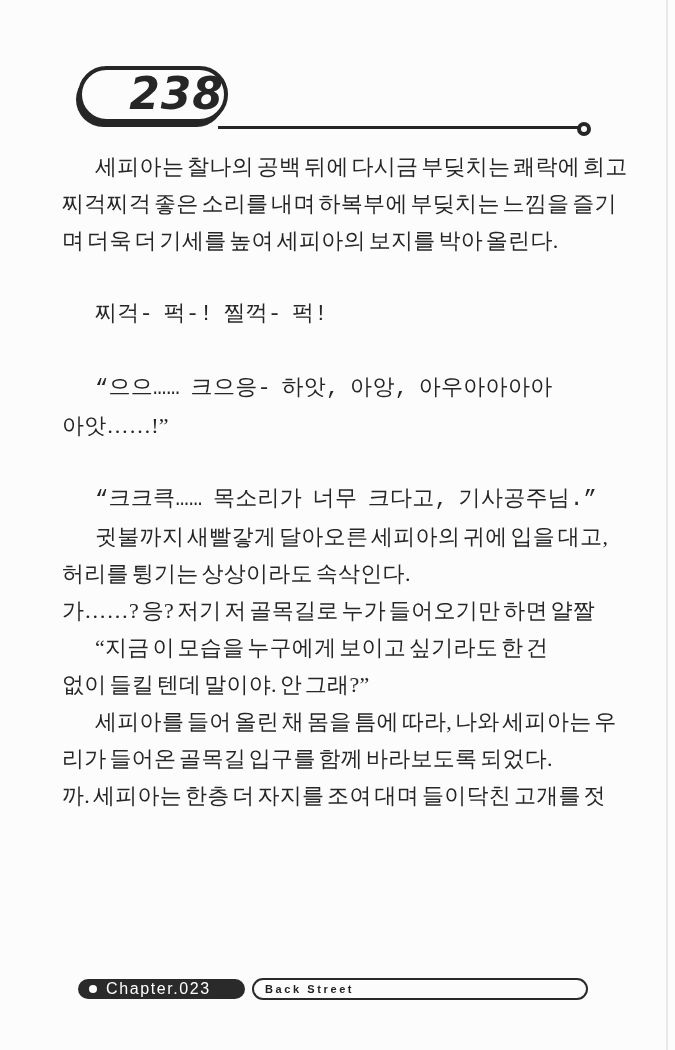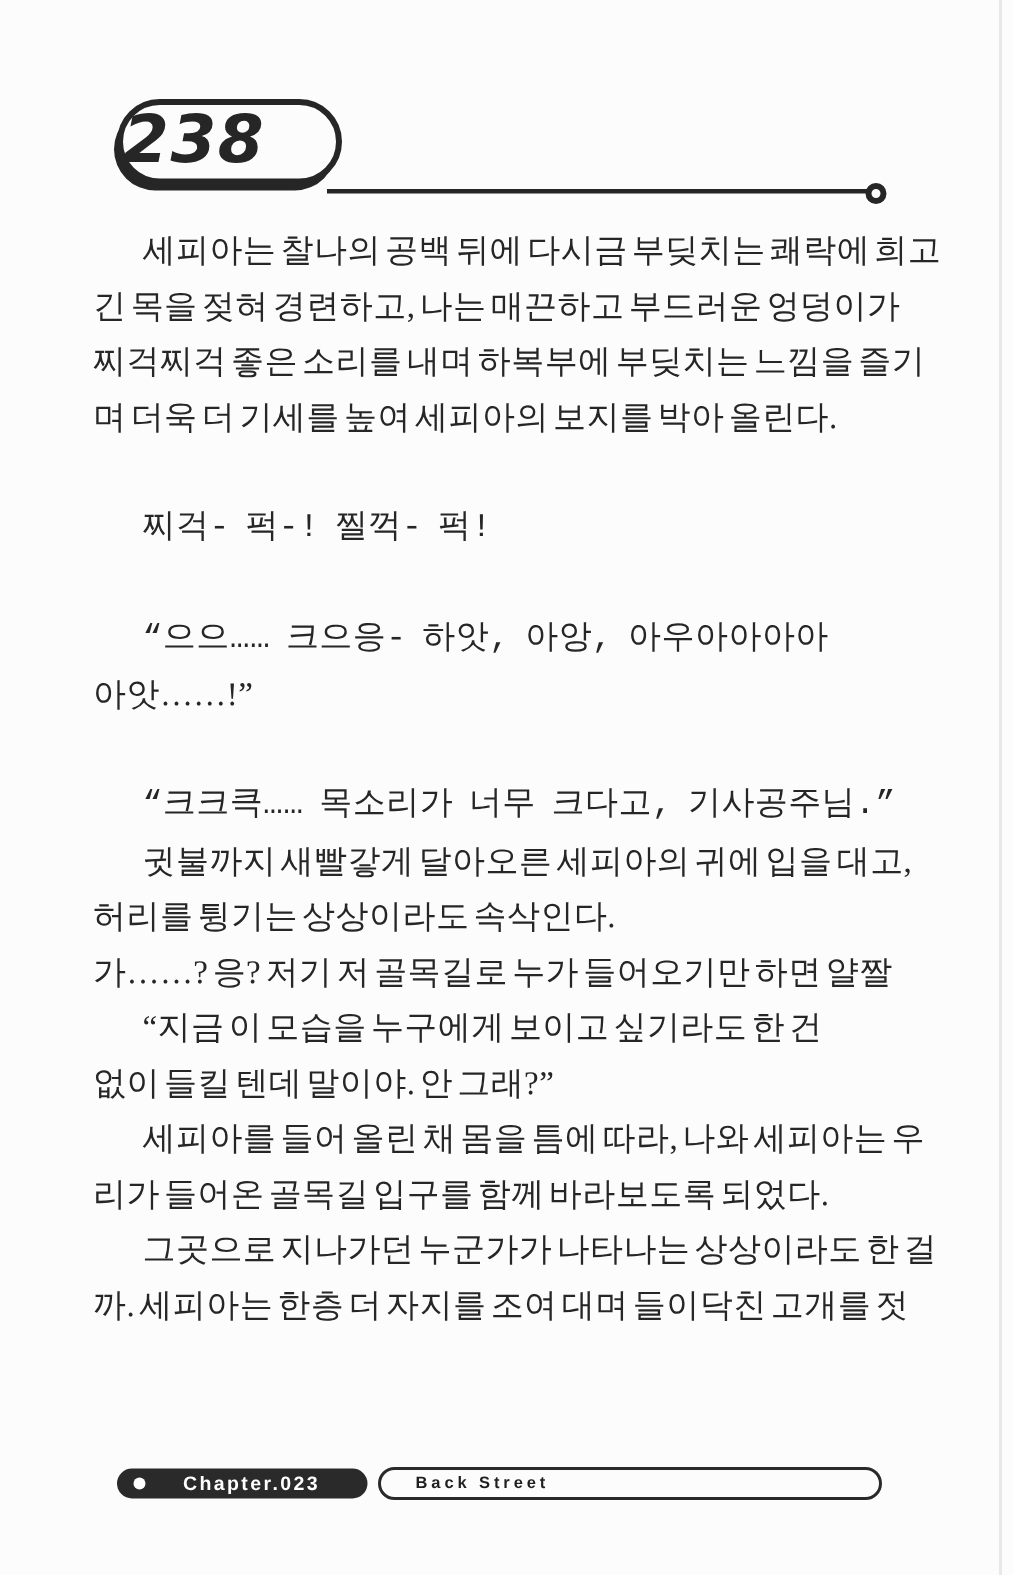--- a/index.html
+++ b/index.html
@@ -21,21 +21,21 @@
   }
   
   .page-badge{
     position:absolute;
     left:78px;top:66px;
     width:142px;height:49px;
     border:4px solid var(--ink);
     border-radius:29px;
     background:var(--paper);
     box-shadow:-3px 5px 0 -1px var(--ink);
-    display:flex;align-items:center;justify-content:flex-start;
+    display:flex;align-items:center;justify-content:flex-end;
     z-index:2;
   }
   .page-badge .num{
     font-family:"DejaVu Sans","Liberation Sans",sans-serif;
     font-style:italic;
     font-weight:bold;
     font-size:44px;
     letter-spacing:1px;
     line-height:1;
     transform:translateY(-1px);
@@ -81,43 +81,43 @@
     display:flex;align-items:center;
     box-sizing:border-box;
   }
   .footer-chapter-pill .dot{
     width:8px;height:8px;border-radius:50%;
     background:#ffffff;
     margin-left:11px;flex:0 0 auto;
   }
   .footer-chapter-pill .label{
     font-family:"Liberation Sans","DejaVu Sans",sans-serif;
-    font-weight:bold;font-size:13px;
+    font-weight:normal;font-size:16px;
     letter-spacing:1.6px;
     color:#ffffff;
-    margin-left:25px;
+    margin-left:9px;
     line-height:1;
     transform:translateY(-0.5px);
   }
   .footer-section-pill{
     position:absolute;
     left:252px;top:978px;
     width:336px;height:22px;
     border:2px solid #2a2a2a;
     border-radius:12px;
     background:var(--paper);
     box-sizing:border-box;
     display:flex;align-items:center;
   }
   .footer-section-pill .label{
     font-family:"Liberation Sans","DejaVu Sans",sans-serif;
     font-weight:bold;font-size:11px;
     letter-spacing:2.6px;
     color:#1f1f1f;
-    margin-left:23px;
+    margin-left:11px;
     line-height:1;
   }
   
   .scan-edge{
     position:absolute;
     left:666px;top:0;
     width:2px;height:1050px;
     background:#e2e2e2;
     opacity:0.8;
   }
@@ -128,35 +128,33 @@
 <div class="page">
 
   <div class="page-badge">
     <span class="num">238</span>
   </div>
   <div class="header-rule"></div>
   <div class="header-rule-dot"></div>
 
   <div class="body-text">
       <div class="line indent">세피아는 찰나의 공백 뒤에 다시금 부딪치는 쾌락에 희고</div>
-      <div class="line">긴 목을 젖혀 경련하고, 나는 매끈하고 부드러운 엉덩이가</div>
       <div class="line">찌걱찌걱 좋은 소리를 내며 하복부에 부딪치는 느낌을 즐기</div>
       <div class="line">며 더욱 더 기세를 높여 세피아의 보지를 박아 올린다.</div>
       <div class="line indent gap">찌걱- 퍽-! 찔꺽- 퍽!</div>
       <div class="line indent gap">“으으…… 크으응- 하앗, 아앙, 아우아아아아</div>
       <div class="line">아앗……!”</div>
       <div class="line indent gap">“크크큭…… 목소리가 너무 크다고, 기사공주님.”</div>
       <div class="line indent">귓불까지 새빨갛게 달아오른 세피아의 귀에 입을 대고,</div>
       <div class="line">허리를 튕기는 상상이라도 속삭인다.</div>
       <div class="line">가……? 응? 저기 저 골목길로 누가 들어오기만 하면 얄짤</div>
       <div class="line indent">“지금 이 모습을 누구에게 보이고 싶기라도 한 건</div>
       <div class="line">없이 들킬 텐데 말이야. 안 그래?”</div>
       <div class="line indent">세피아를 들어 올린 채 몸을 틈에 따라, 나와 세피아는 우</div>
       <div class="line">리가 들어온 골목길 입구를 함께 바라보도록 되었다.</div>
-      <div class="line indent">그곳으로 지나가던 누군가가 나타나는 상상이라도 한 걸</div>
       <div class="line">까. 세피아는 한층 더 자지를 조여 대며 들이닥친 고개를 젓</div>
     </div>
 
   <div class="footer-chapter-pill">
     <span class="dot"></span>
     <span class="label">Chapter.023</span>
   </div>
   <div class="footer-section-pill">
     <span class="label">Back Street</span>
   </div>

